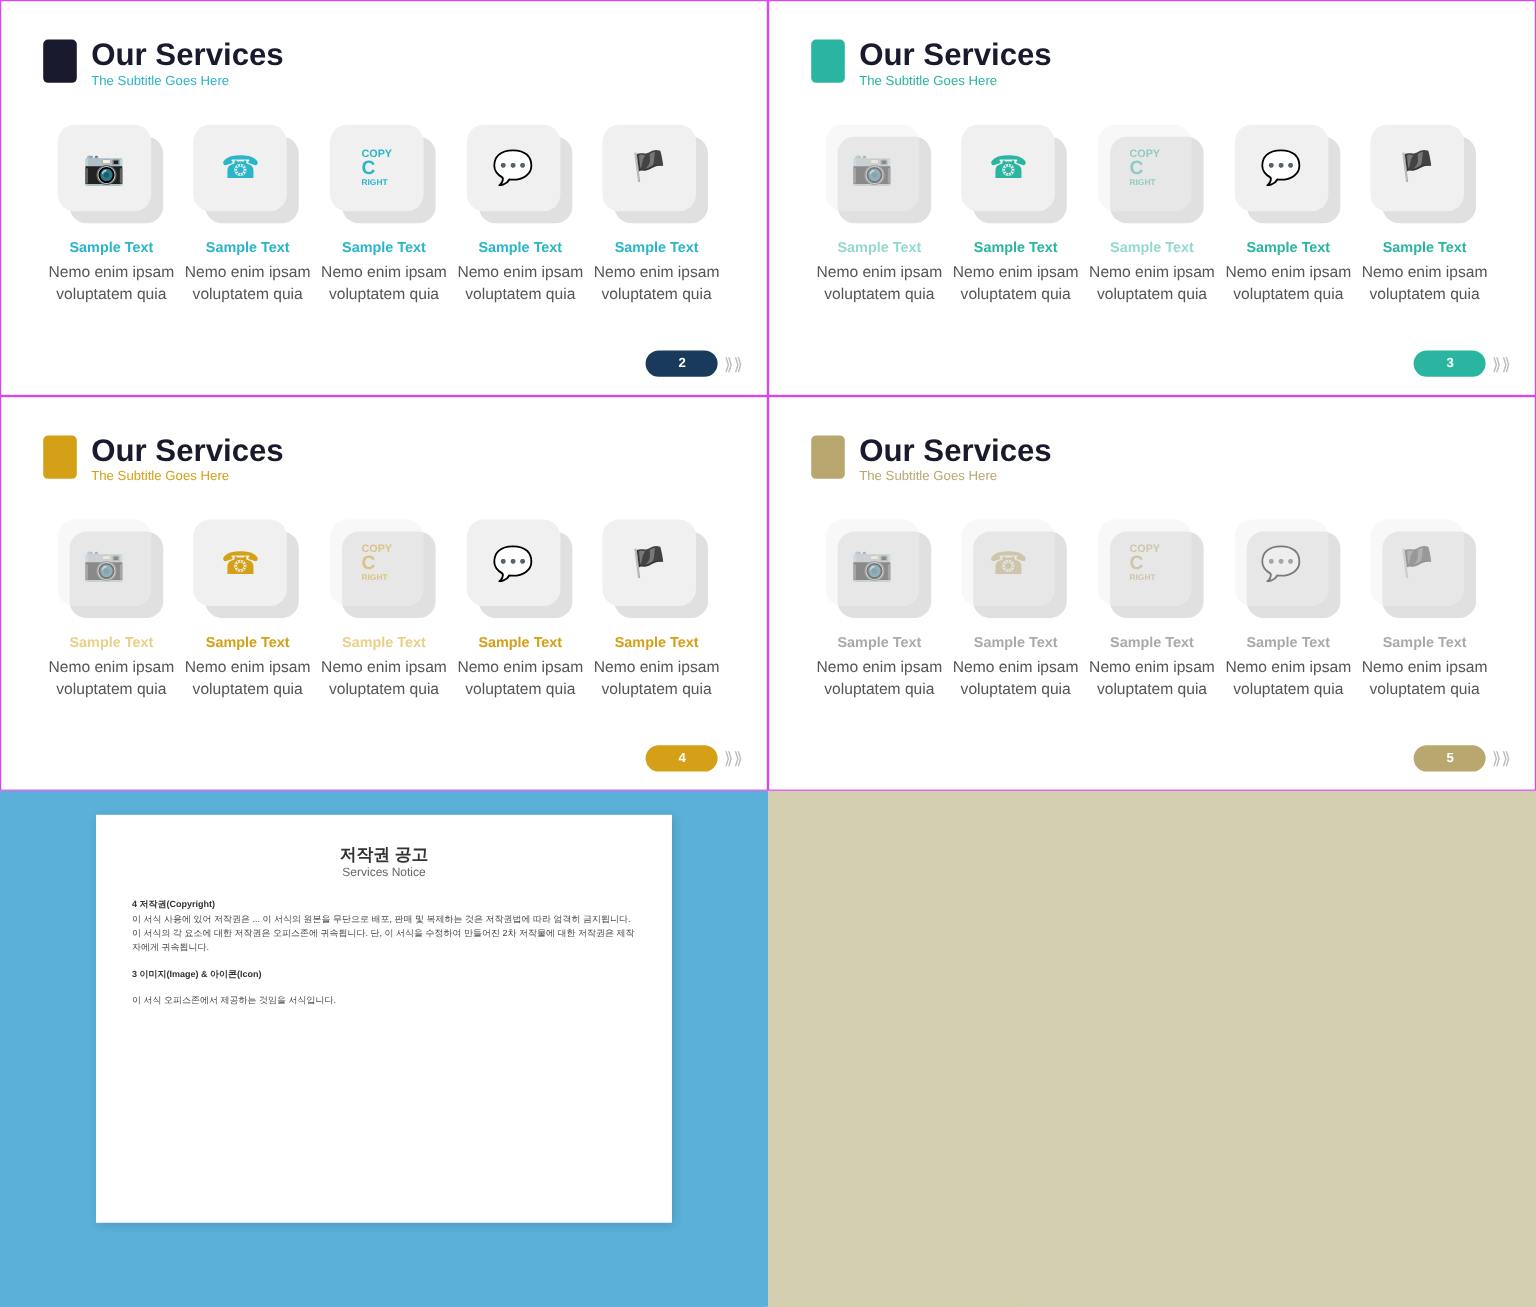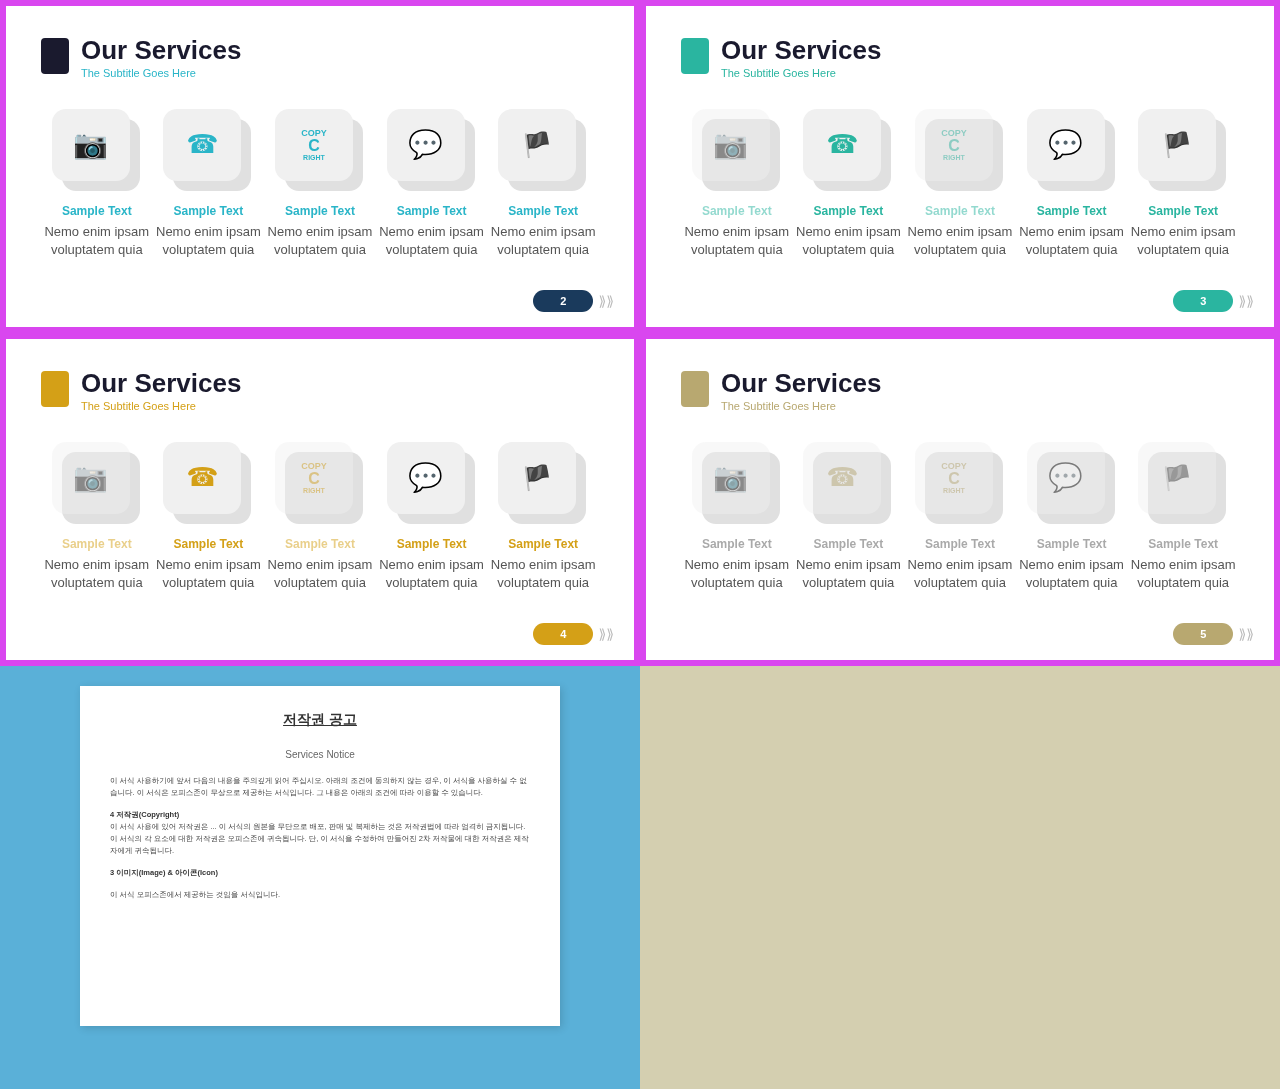--- a/index.html
+++ b/index.html
@@ -10,21 +10,21 @@
       font-family: 'Arial', sans-serif;
       display: grid;
       grid-template-columns: 1fr 1fr;
       grid-template-rows: auto auto auto;
     }
 
     .slide {
       background: #ffffff;
       padding: 30px 35px 20px 35px;
       position: relative;
-      border: 6px solid #d946ef;
+      border: 1px solid #d946ef;
     }
 
     .slide-header {
       display: flex;
       align-items: flex-start;
       margin-bottom: 20px;
     }
 
     .bullet-icon {
       width: 28px;
@@ -181,22 +181,21 @@
       min-height: 340px;
       padding: 25px 30px;
       box-shadow: 2px 2px 8px rgba(0,0,0,0.15);
     }
 
     .copyright-title-kr {
       text-align: center;
       font-size: 14px;
       font-weight: bold;
       color: #333;
-      margin-bottom: 20px;
-      text-decoration: underline;
+      margin-bottom: 0;
     }
 
     .copyright-title-en {
       text-align: center;
       font-size: 10px;
       color: #666;
       margin-bottom: 15px;
     }
 
     .copyright-body {
@@ -239,21 +238,21 @@
     }
     .faded .service-title {
       opacity: 0.5;
     }
 
     
     .c-logo-box {
       font-size: 13px;
       font-weight: bold;
       line-height: 1;
-      text-align: center;
+      text-align: left;
     }
     .c-logo-box .c-top { font-size: 9px; }
     .c-logo-box .c-main { font-size: 16px; }
     .c-logo-box .c-bottom { font-size: 7px; }
   </style>
 </head>
 <body>
 
 <div class="slide slide-1">
   <div class="slide-header">
@@ -543,23 +542,20 @@
     </div>
   </div>
 </div>
 
 <div class="copyright-slide">
   <div class="copyright-paper">
     <div class="copyright-title-kr">저작권 공고</div>
     <div class="copyright-title-en">Services Notice</div>
     <div class="copyright-body">
       <div class="copyright-section">
-        <p>이 서식 사용하기에 앞서 다음의 내용을 주의깊게 읽어 주십시오. 아래의 조건에 동의하지 않는 경우, 이 서식을 사용하실 수 없습니다. 이 서식은 오피스존이 무상으로 제공하는 서식입니다. 그 내용은 아래의 조건에 따라 이용할 수 있습니다.</p>
-      </div>
-      <div class="copyright-section">
         <div class="copyright-section-title">4 저작권(Copyright)</div>
         <p>이 서식 사용에 있어 저작권은 ... 이 서식의 원본을 무단으로 배포, 판매 및 복제하는 것은 저작권법에 따라 엄격히 금지됩니다. 이 서식의 각 요소에 대한 저작권은 오피스존에 귀속됩니다. 단, 이 서식을 수정하여 만들어진 2차 저작물에 대한 저작권은 제작자에게 귀속됩니다.</p>
       </div>
       <div class="copyright-section">
         <div class="copyright-section-title">3 이미지(Image) &amp; 아이콘(Icon)</div>
       </div>
       <div class="copyright-section">
         <p>이 서식 오피스존에서 제공하는 것임을 서식입니다.</p>
       </div>
     </div>

